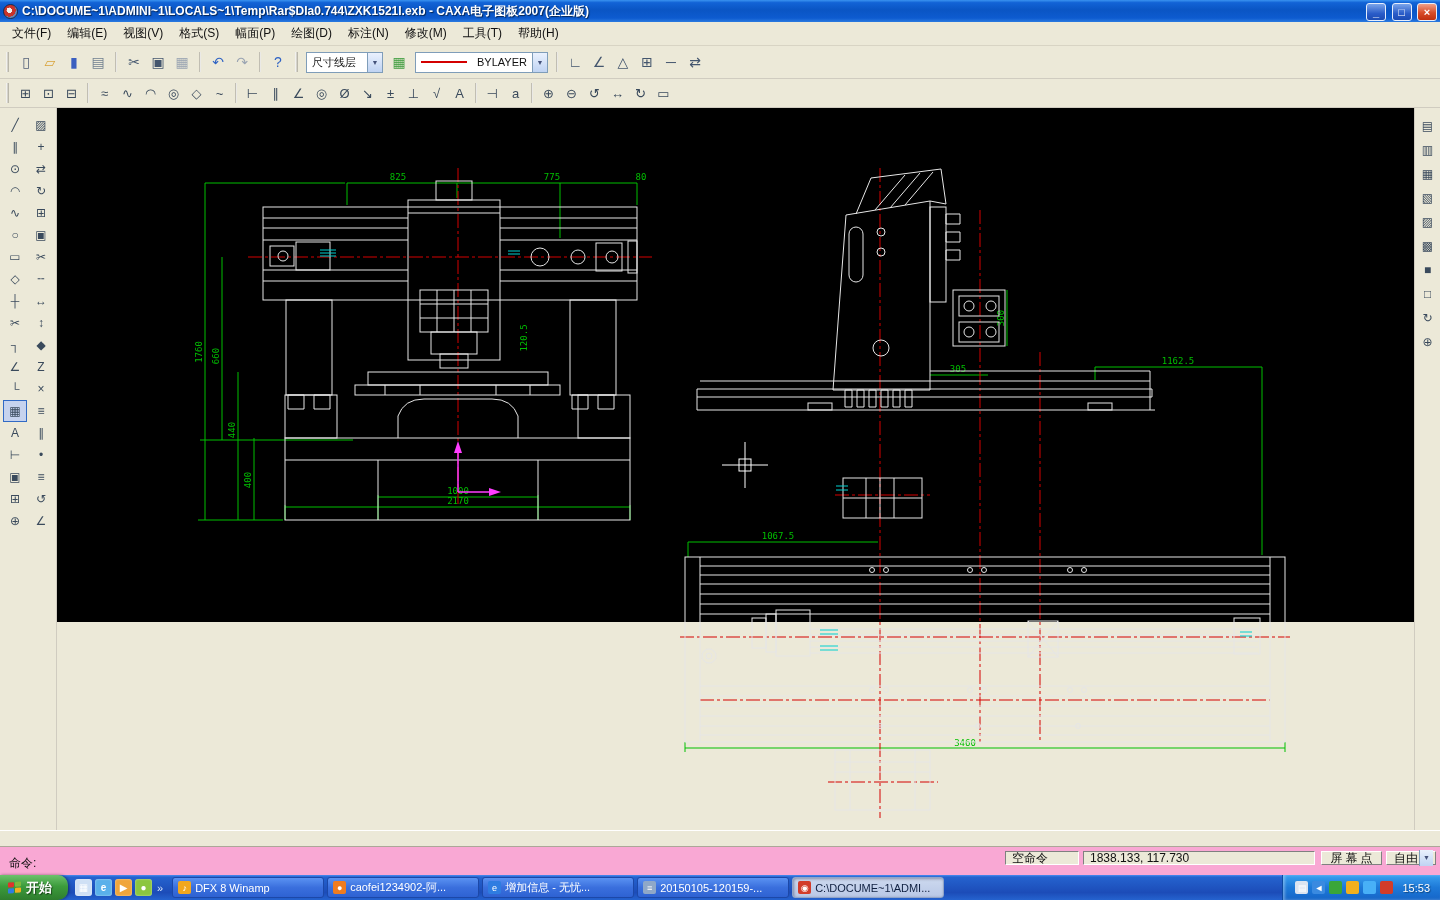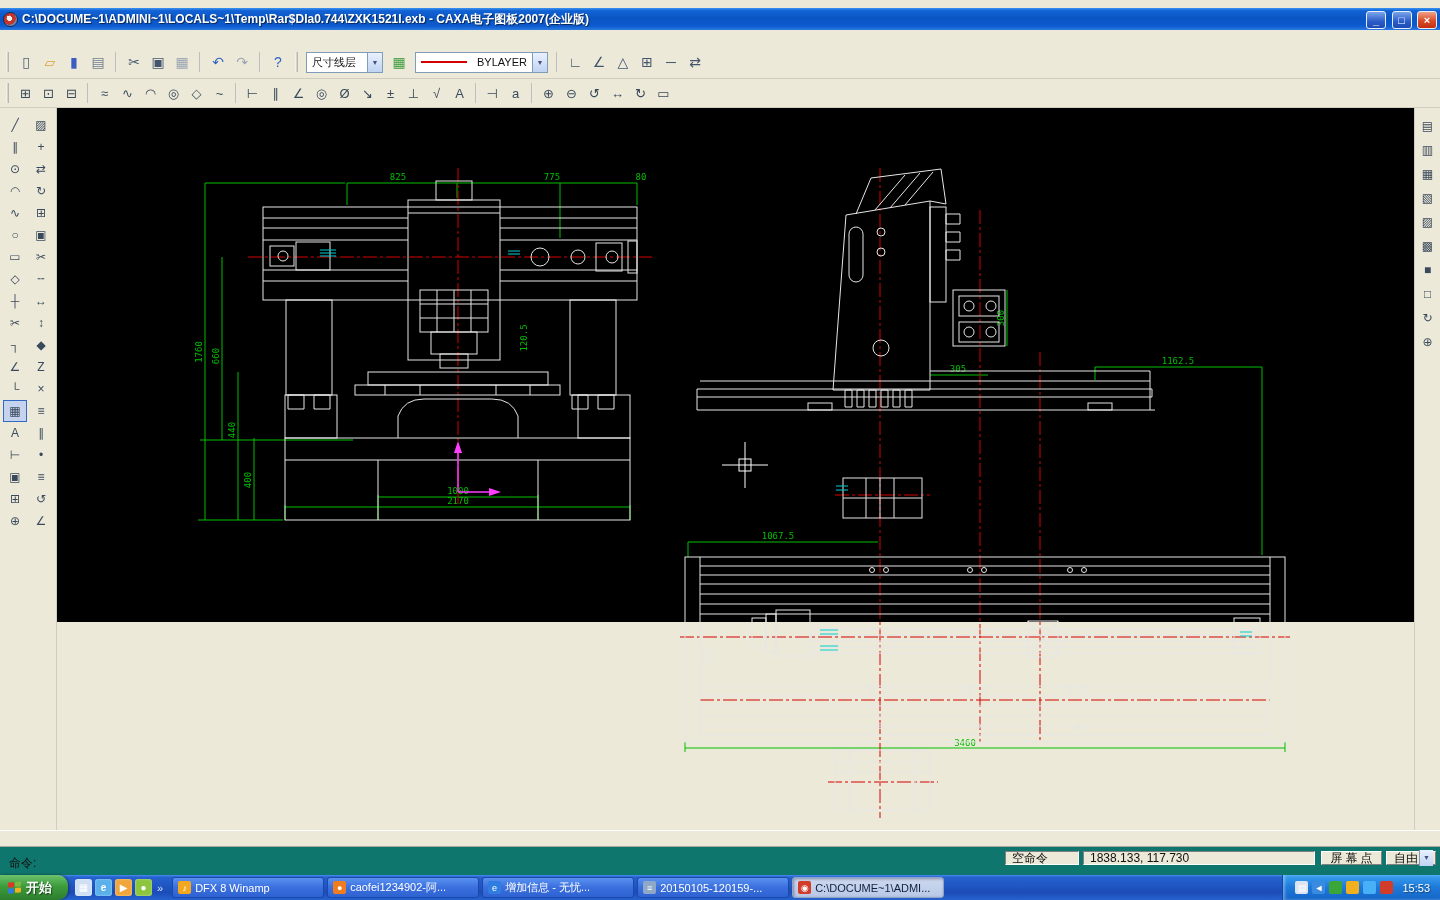--- a/index.html
+++ b/index.html
@@ -3,21 +3,21 @@
 <meta charset="utf-8">
 <style>
   *{box-sizing:border-box;margin:0;padding:0;}
   html,body{width:1440px;height:900px;overflow:hidden;background:#000;
     font-family:"Liberation Sans","DejaVu Sans",sans-serif;}
   #win{position:relative;width:1440px;height:900px;background:#ece9d8;overflow:hidden;}
 
   
   #titlebar{position:absolute;top:0;left:0;right:0;height:22px;display:flex;align-items:center;
     gap:4px;padding:0 3px;
-    background:linear-gradient(180deg,#3a93f0 0%,#1263d6 12%,#0a55c4 45%,#0d5bd0 82%,#2a7ae0 100%);margin-top:8px;}
+    background:linear-gradient(180deg,#3a93f0 0%,#1263d6 12%,#0a55c4 45%,#0d5bd0 82%,#2a7ae0 100%);}
   #appicon{width:15px;height:15px;border-radius:50%;flex:none;
     background:radial-gradient(circle at 40% 40%,#f2f2f2 0 24%,#c8332a 25% 58%,#6a87b4 59%);
     border:1px solid #1a2a4a;}
   #title{flex:1;color:#fff;font-size:12px;font-weight:bold;white-space:nowrap;overflow:hidden;
     text-shadow:1px 1px 1px rgba(0,0,0,.6);}
   .tbtn{width:20px;height:18px;display:inline-flex;align-items:center;justify-content:center;
     color:#fff;font-size:11px;font-weight:bold;border-radius:3px;border:1px solid #e6eefc;margin-left:1px;
     background:linear-gradient(180deg,#7aa4ea,#2a5cc8 60%,#1c4cb4);}
   .tbtn.close{background:linear-gradient(180deg,#f0a088,#d84c28 55%,#c03010);}
 
@@ -53,21 +53,21 @@
   .palcol .ticon{width:24px;height:22px;font-size:12px;}
   #canvas{position:absolute;top:108px;left:57px;width:1357px;height:514px;background:#000;}
   #rightpal{position:absolute;top:108px;right:0;width:26px;height:722px;background:#ece9d8;
     border-left:1px solid #d0ccc0;display:flex;flex-direction:column;align-items:center;
     padding-top:8px;gap:4px;}
   #rightpal .ticon{width:22px;height:20px;font-size:12px;}
 
   
   #immbar{position:absolute;top:830px;left:0;right:0;height:16px;background:#ece9d8;
     border-top:1px solid #fff;}
-  #cmdrow{position:absolute;top:846px;left:0;right:0;height:29px;background:#0f766e;
+  #cmdrow{position:absolute;top:846px;left:0;right:0;height:29px;background:#f9a8d4;
     border-top:1px solid #aca899;font-size:12px;color:#111;}
   #cmdprompt{position:absolute;left:9px;top:8px;}
   .scell{position:absolute;top:4px;height:14px;display:flex;align-items:center;padding:0 6px;
     font-size:12px;background:#ece9d8;border:1px solid;border-color:#808080 #fff #fff #808080;}
   .sbtn{border-color:#fff #808080 #808080 #fff;font-family:Liberation Serif, serif;}
   #cell-state{left:1005px;width:74px;}
   #cell-coords{left:1083px;width:232px;}
   #cell-screen{left:1321px;width:61px;justify-content:center;}
   #cell-free{left:1386px;width:50px;justify-content:space-between;padding-right:2px;padding-left:7px;}
   #cell-free .carrow{height:16px;width:14px;}
@@ -110,20 +110,32 @@
   <div id="titlebar">
     <span id="appicon"></span>
     <span id="title">C:\DOCUME~1\ADMINI~1\LOCALS~1\Temp\Rar$DIa0.744\ZXK1521I.exb - CAXA电子图板2007(企业版)</span>
     <span class="tbtns">
       <span class="tbtn">_</span>
       <span class="tbtn">□</span>
       <span class="tbtn close">×</span>
     </span>
   </div>
 
+  <div id="menubar">
+      <span class="menu-item">文件(F)</span>
+      <span class="menu-item">编辑(E)</span>
+      <span class="menu-item">视图(V)</span>
+      <span class="menu-item">格式(S)</span>
+      <span class="menu-item">幅面(P)</span>
+      <span class="menu-item">绘图(D)</span>
+      <span class="menu-item">标注(N)</span>
+      <span class="menu-item">修改(M)</span>
+      <span class="menu-item">工具(T)</span>
+      <span class="menu-item">帮助(H)</span>
+    </div>
 
   <div id="toolbar1" class="toolbar">
     <span class="grip"></span>
     <span class="igroup">
         <span class="ticon" style="color: rgb(85, 98, 122);">▯</span>
         <span class="ticon" style="color: rgb(217, 164, 59);">▱</span>
         <span class="ticon" style="color: rgb(59, 95, 192);">▮</span>
         <span class="ticon" style="color: rgb(111, 127, 143);">▤</span>
       </span>
     <span class="tsep"></span>

